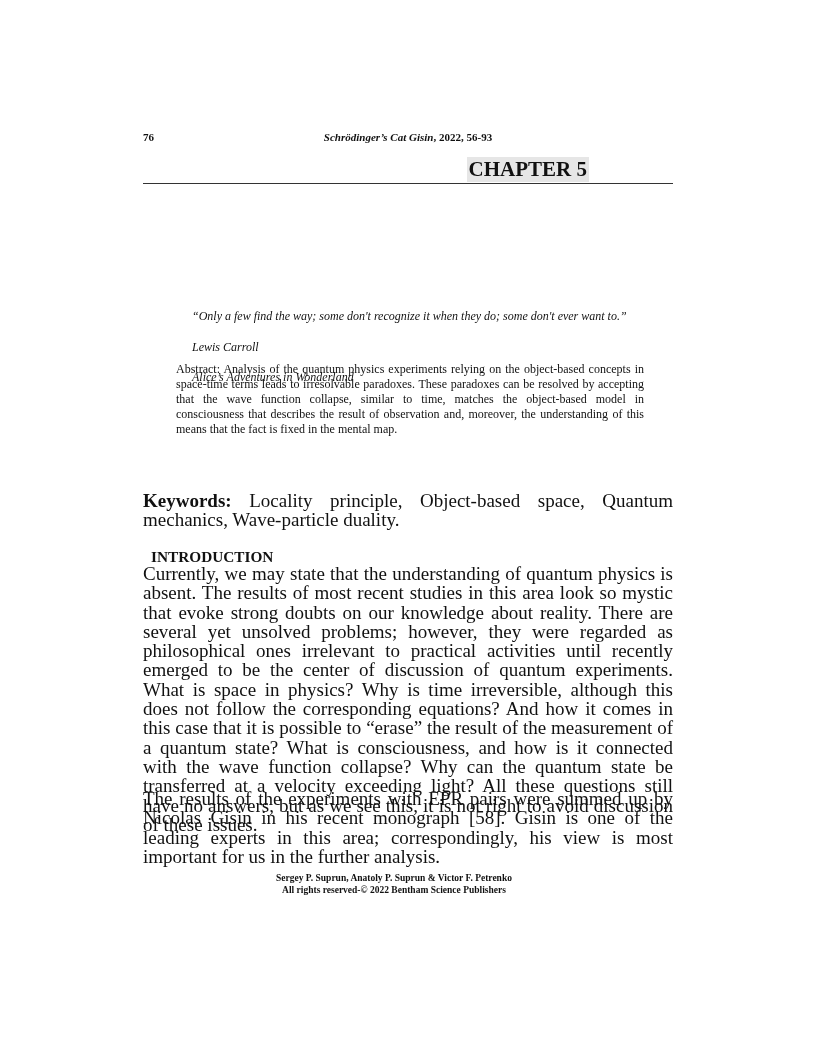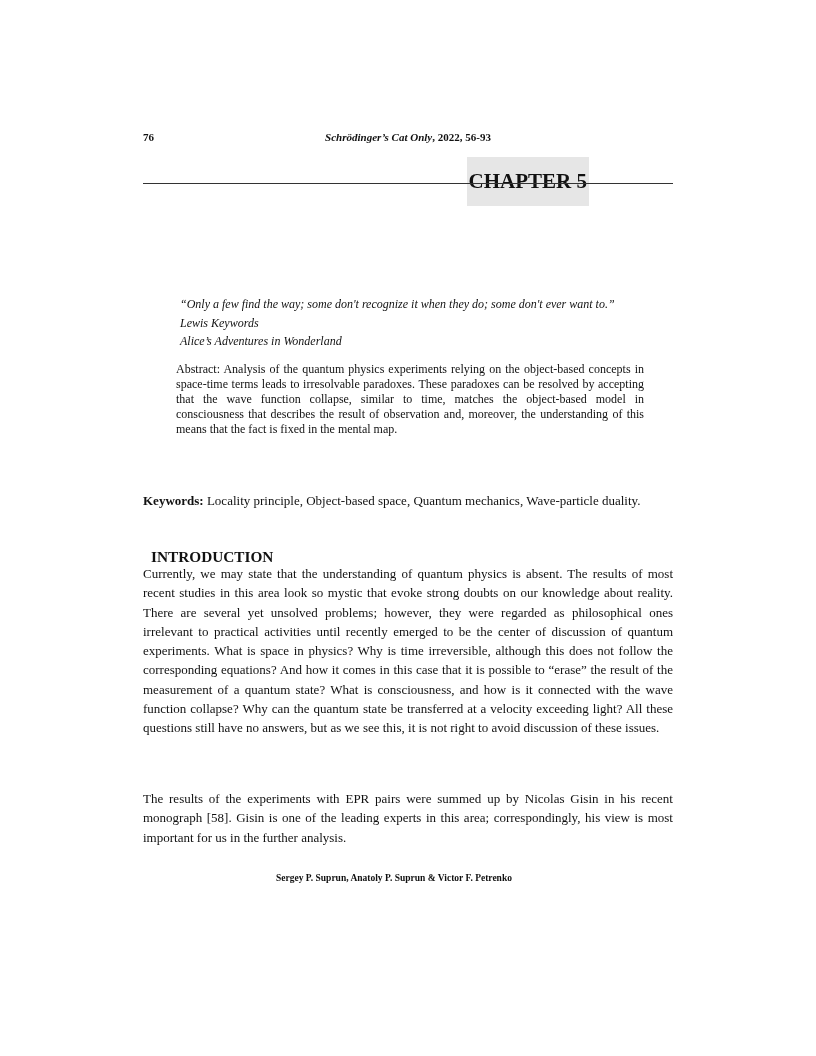--- a/index.html
+++ b/index.html
@@ -7,74 +7,75 @@
          font-family: "Liberation Serif", serif; color: #111; }
   .page { position: absolute; left: 0; top: 0; width: 732px; height: 1056px; }
 
   .running-head { position: absolute; left: 143px; top: 131px; width: 530px;
                   font-size: 11px; font-weight: bold; }
   .running-head .page-num { position: absolute; left: 0; top: 0; }
   .running-head .journal { position: absolute; left: 0; width: 530px; top: 0; text-align: center; font-style: italic; }
   .running-head .journal .plain { font-style: normal; }
 
   .chapter-label { position: absolute; right: 143px; top: 157px;
-                   background: #e6e6e6; padding: 12px 2px; font-size: 21px;
+                   background: #e6e6e6; padding: 0 2px; font-size: 21px;
                    font-weight: bold; line-height: 25px; }
   .chapter-rule { position: absolute; left: 143px; top: 183px; width: 530px;
                   height: 0; border-top: 1px solid #333; }
 
   .title { position: absolute; left: 143px; top: 198px; width: 530px;
            font-size: 23.5px; font-weight: bold; line-height: 28px;
            text-align: justify; text-align-last: left; margin: 0; }
 
   .epigraph { position: absolute; left: 176px; top: 293px; width: 468px;
               font-size: 12px; font-style: italic; line-height: 14.5px; }
-  .epigraph div { margin: 4px; }
+  .epigraph div { margin: 16px; }
 
   .abstract { position: absolute; left: 176px; top: 362px; width: 468px;
               font-size: 12px; line-height: 15px; text-align: justify; margin: 0; }
   .abstract b { font-weight: normal; }
 
-  .body-text { position: absolute; left: 143px; width: 530px; font-size: 13px;
+  .body-text { position: absolute; left: 143px; width: 530px; font-size: 19px;
                line-height: 19.3px; text-align: justify; margin: 0; }
   .keywords { top: 491px; }
   .intro-heading { position: absolute; left: 143px; top: 540px; font-size: 15.3px;
                    font-weight: bold; margin: 8px; }
   .para1 { top: 564px; }
   .para2 { top: 789px; }
 
   .footer { position: absolute; left: 129px; top: 873px; width: 530px;
             text-align: center; font-size: 9.5px; font-weight: bold; line-height: 11.5px; }
 </style>
 </head>
 <body>
 
 <div class="page">
 
   <div class="running-head">
     <span class="page-num">76</span>
-    <div class="journal"><span>Schrödinger’s Cat Only</span><span class="plain">, 2022, 56-93</span></div>
+    <div class="journal"><span>Schrödinger’s Cat Gisin</span><span class="plain">, 2022, 56-93</span></div>
   </div>
 
   <div class="chapter-label">CHAPTER 5</div>
   <div class="chapter-rule"></div>
 
 
   <div class="epigraph">
     <div>“Only a few find the way; some don't recognize it when they do; some don't ever want to.”</div>
-    <div>Lewis Keywords</div>
+    <div>Lewis Carroll</div>
     <div>Alice’s Adventures in Wonderland</div>
   </div>
 
   <p class="abstract"><b>Abstract:</b><span> Analysis of the quantum physics experiments relying on the object-based concepts in space-time terms leads to irresolvable paradoxes. These paradoxes can be resolved by accepting that the wave function collapse, similar to time, matches the object-based model in consciousness that describes the result of observation and, moreover, the understanding of this means that the fact is fixed in the mental map.</span></p>
 
   <p class="body-text keywords"><b>Keywords:</b><span> Locality principle, Object-based space, Quantum mechanics, Wave-particle duality.</span></p>
 
   <h2 class="intro-heading">INTRODUCTION</h2>
 
   <p class="body-text para1">Currently, we may state that the understanding of quantum physics is absent. The results of most recent studies in this area look so mystic that evoke strong doubts on our knowledge about reality. There are several yet unsolved problems; however, they were regarded as philosophical ones irrelevant to practical activities until recently emerged to be the center of discussion of quantum experiments. What is space in physics? Why is time irreversible, although this does not follow the corresponding equations? And how it comes in this case that it is possible to “erase” the result of the measurement of a quantum state? What is consciousness, and how is it connected with the wave function collapse? Why can the quantum state be transferred at a velocity exceeding light? All these questions still have no answers, but as we see this, it is not right to avoid discussion of these issues.</p>
   <p class="body-text para2">The results of the experiments with EPR pairs were summed up by Nicolas Gisin in his recent monograph [58]. Gisin is one of the leading experts in this area; correspondingly, his view is most important for us in the further analysis.</p>
 
   <div class="footer">
     <div>Sergey P. Suprun, Anatoly P. Suprun &amp; Victor F. Petrenko</div>
+    <div>All rights reserved-© 2022 Bentham Science Publishers</div>
   </div>
 
 </div>
 
 </body></html>

